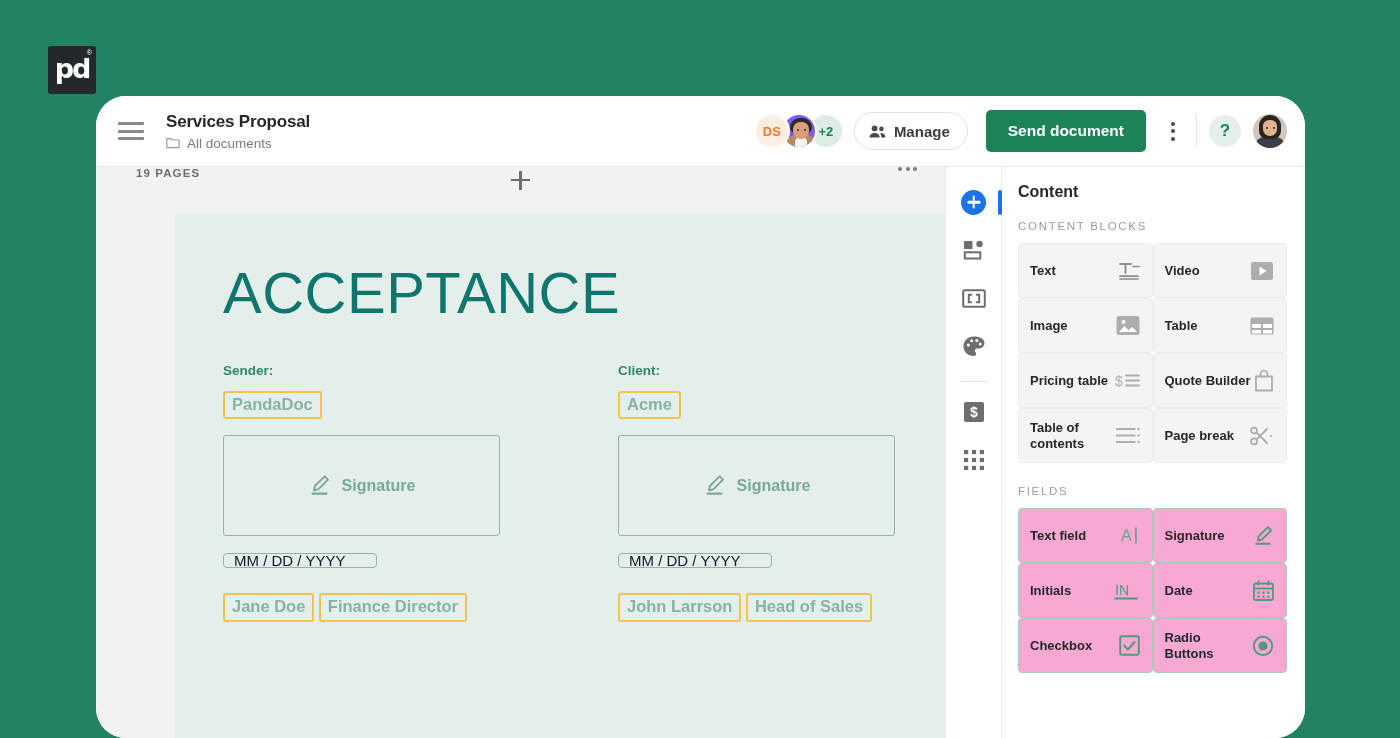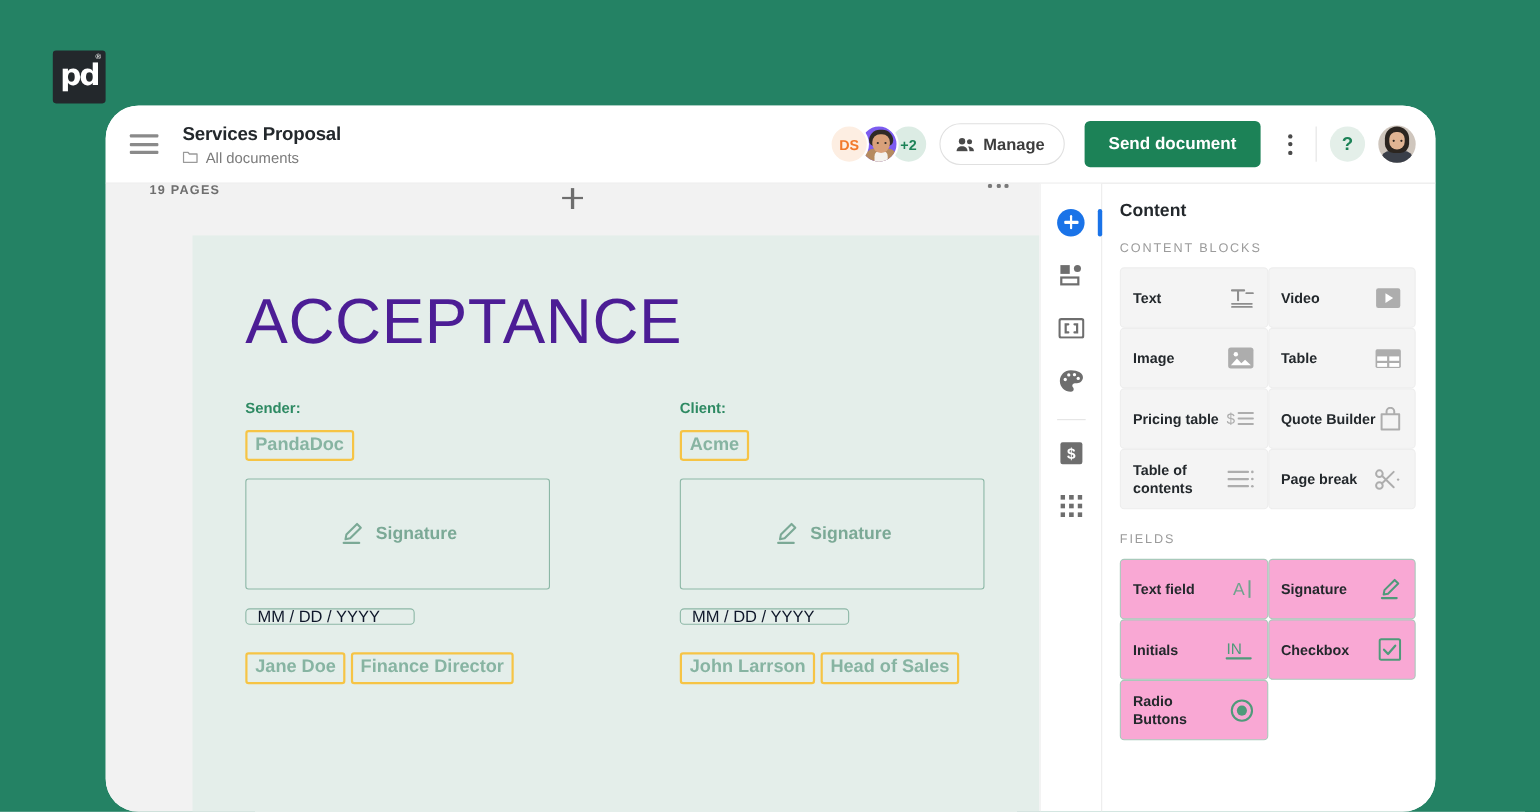--- a/index.html
+++ b/index.html
@@ -157,21 +157,21 @@
   }
   .page-more i { width: 4px; height: 4px; border-radius: 50%; background: #7a7a7a; display: block; }
 
   .page {
     position: absolute; left: 79px; top: 47px;
     width: 770px; height: 524px;
     background: #e4eeea;
     padding: 50px 48px 0 48px;
   }
   .page-title {
-    font-size: 58px; font-weight: 400; color: #4c1d95;
+    font-size: 58px; font-weight: 400; color: #0f766e;
     letter-spacing: 0.5px; line-height: 1;
     font-family: "Liberation Sans", sans-serif;
   }
 
   .cols { display: flex; margin-top: 41px; gap: 118px; }
   .col { width: 277px; }
   .col-label { font-size: 13.5px; font-weight: 700; color: #2e8a63; margin-bottom: 13px; }
 
   .token {
     display: inline-block;
@@ -560,20 +560,38 @@
         <div class="card card-field">
           <span class="card-label">Initials</span>
           <span class="icon-box">
             <svg width="26" height="21" viewBox="0 0 26 21">
               <text x="1" y="14.5" font-size="14" fill="#4f9a7a" font-family="Liberation Sans, sans-serif">IN</text>
               <line x1="1" y1="18.5" x2="23" y2="18.5" stroke="#4f9a7a" stroke-width="1.9" stroke-linecap="round"></line>
             </svg>
           </span>
         </div>
 
+        <div class="card card-field">
+          <span class="card-label">Date</span>
+          <span class="icon-box">
+            <svg width="21" height="21" viewBox="0 0 21 21">
+              <rect x="1" y="3.5" width="19" height="16.5" rx="1.5" fill="none" stroke="#4f9a7a" stroke-width="1.8"></rect>
+              <path d="M1 8.5h19" stroke="#4f9a7a" stroke-width="1.8"></path>
+              <path d="M5.5 1.2v3.6M15.5 1.2v3.6" stroke="#4f9a7a" stroke-width="1.8" stroke-linecap="round"></path>
+              <g fill="#4f9a7a">
+                <rect x="4.5" y="11.5" width="2.2" height="2.2"></rect>
+                  <rect x="9.3" y="11.5" width="2.2" height="2.2"></rect>
+                  <rect x="14.1" y="11.5" width="2.2" height="2.2"></rect>
+                <rect x="4.5" y="15.6" width="2.2" height="2.2"></rect>
+                  <rect x="9.3" y="15.6" width="2.2" height="2.2"></rect>
+                  <rect x="14.1" y="15.6" width="2.2" height="2.2"></rect>
+              </g>
+            </svg>
+          </span>
+        </div>
 
         <div class="card card-field">
           <span class="card-label">Checkbox</span>
           <span class="icon-box">
             <svg width="21" height="21" viewBox="0 0 21 21">
               <rect x="1.2" y="1.2" width="18.6" height="18.6" rx="1.5" fill="none" stroke="#4f9a7a" stroke-width="1.9"></rect>
               <path d="M5.2 10.6l3.7 4 6.5-7.6" fill="none" stroke="#4f9a7a" stroke-width="2" stroke-linecap="round" stroke-linejoin="round"></path>
             </svg>
           </span>
         </div>

